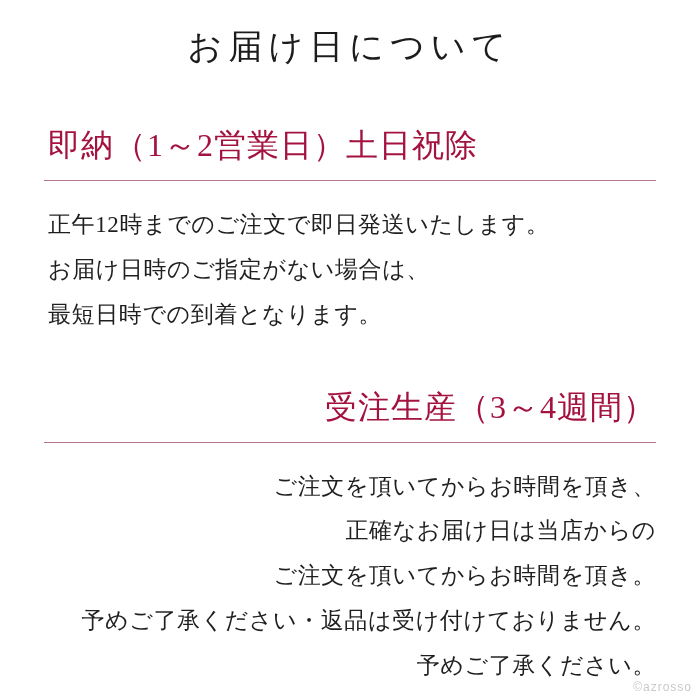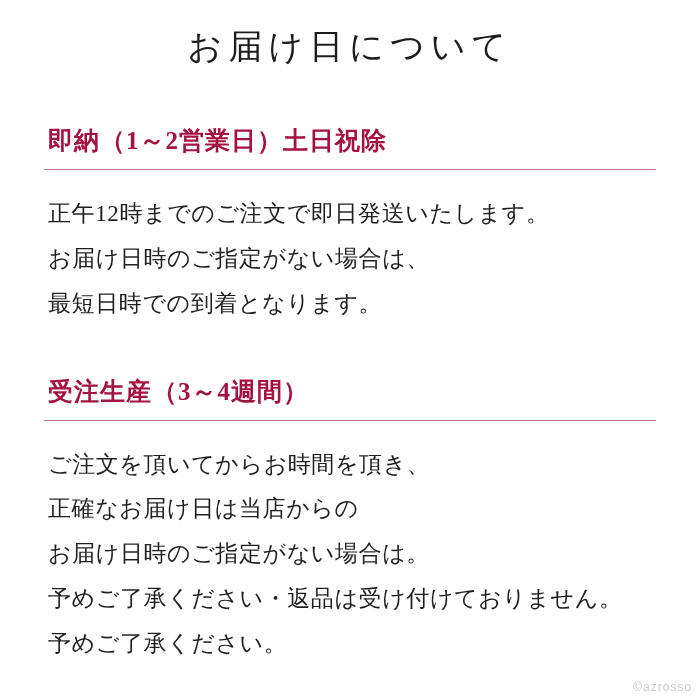--- a/index.html
+++ b/index.html
@@ -32,26 +32,27 @@
     font-family: "Liberation Serif", "DejaVu Serif", serif;
   }
   .section {
     margin: 0 44px;
   }
   .section-1 {
     padding-top: 54px;
   }
   .section-2 {
     padding-top: 48px;
+    text-align: right;
   }
   .section-heading {
-    font-size: 25px;
+    font-size: 32px;
     color: #a4123f;
     letter-spacing: 1px;
-    font-weight: 700;
+    font-weight: 400;
     margin: 0 0 12px 4px;
     font-family: "Liberation Serif", "DejaVu Serif", serif;
   }
   .divider {
     height: 1px;
     background: #8e2b4b;
     opacity: 0.65;
     width: 100%;
     margin-bottom: 22px;
   }
@@ -87,20 +88,20 @@
     <p class="body-line">正午12時までのご注文で即日発送いたします。</p>
     <p class="body-line">お届け日時のご指定がない場合は、</p>
     <p class="body-line">最短日時での到着となります。</p>
   </div>
 
   <div class="section section-2">
     <h2 class="section-heading">受注生産（3～4週間）</h2>
     <div class="divider"></div>
     <p class="body-line">ご注文を頂いてからお時間を頂き、</p>
     <p class="body-line">正確なお届け日は当店からの</p>
-    <p class="body-line">お届け日時のご指定がない場合は。</p>
+    <p class="body-line">ご注文を頂いてからお時間を頂き。</p>
     <p class="body-line">予めご了承ください・返品は受け付けておりません。</p>
     <p class="body-line">予めご了承ください。</p>
   </div>
 
   <div class="watermark">©azrosso</div>
 
 </div>
 
 </body></html>

